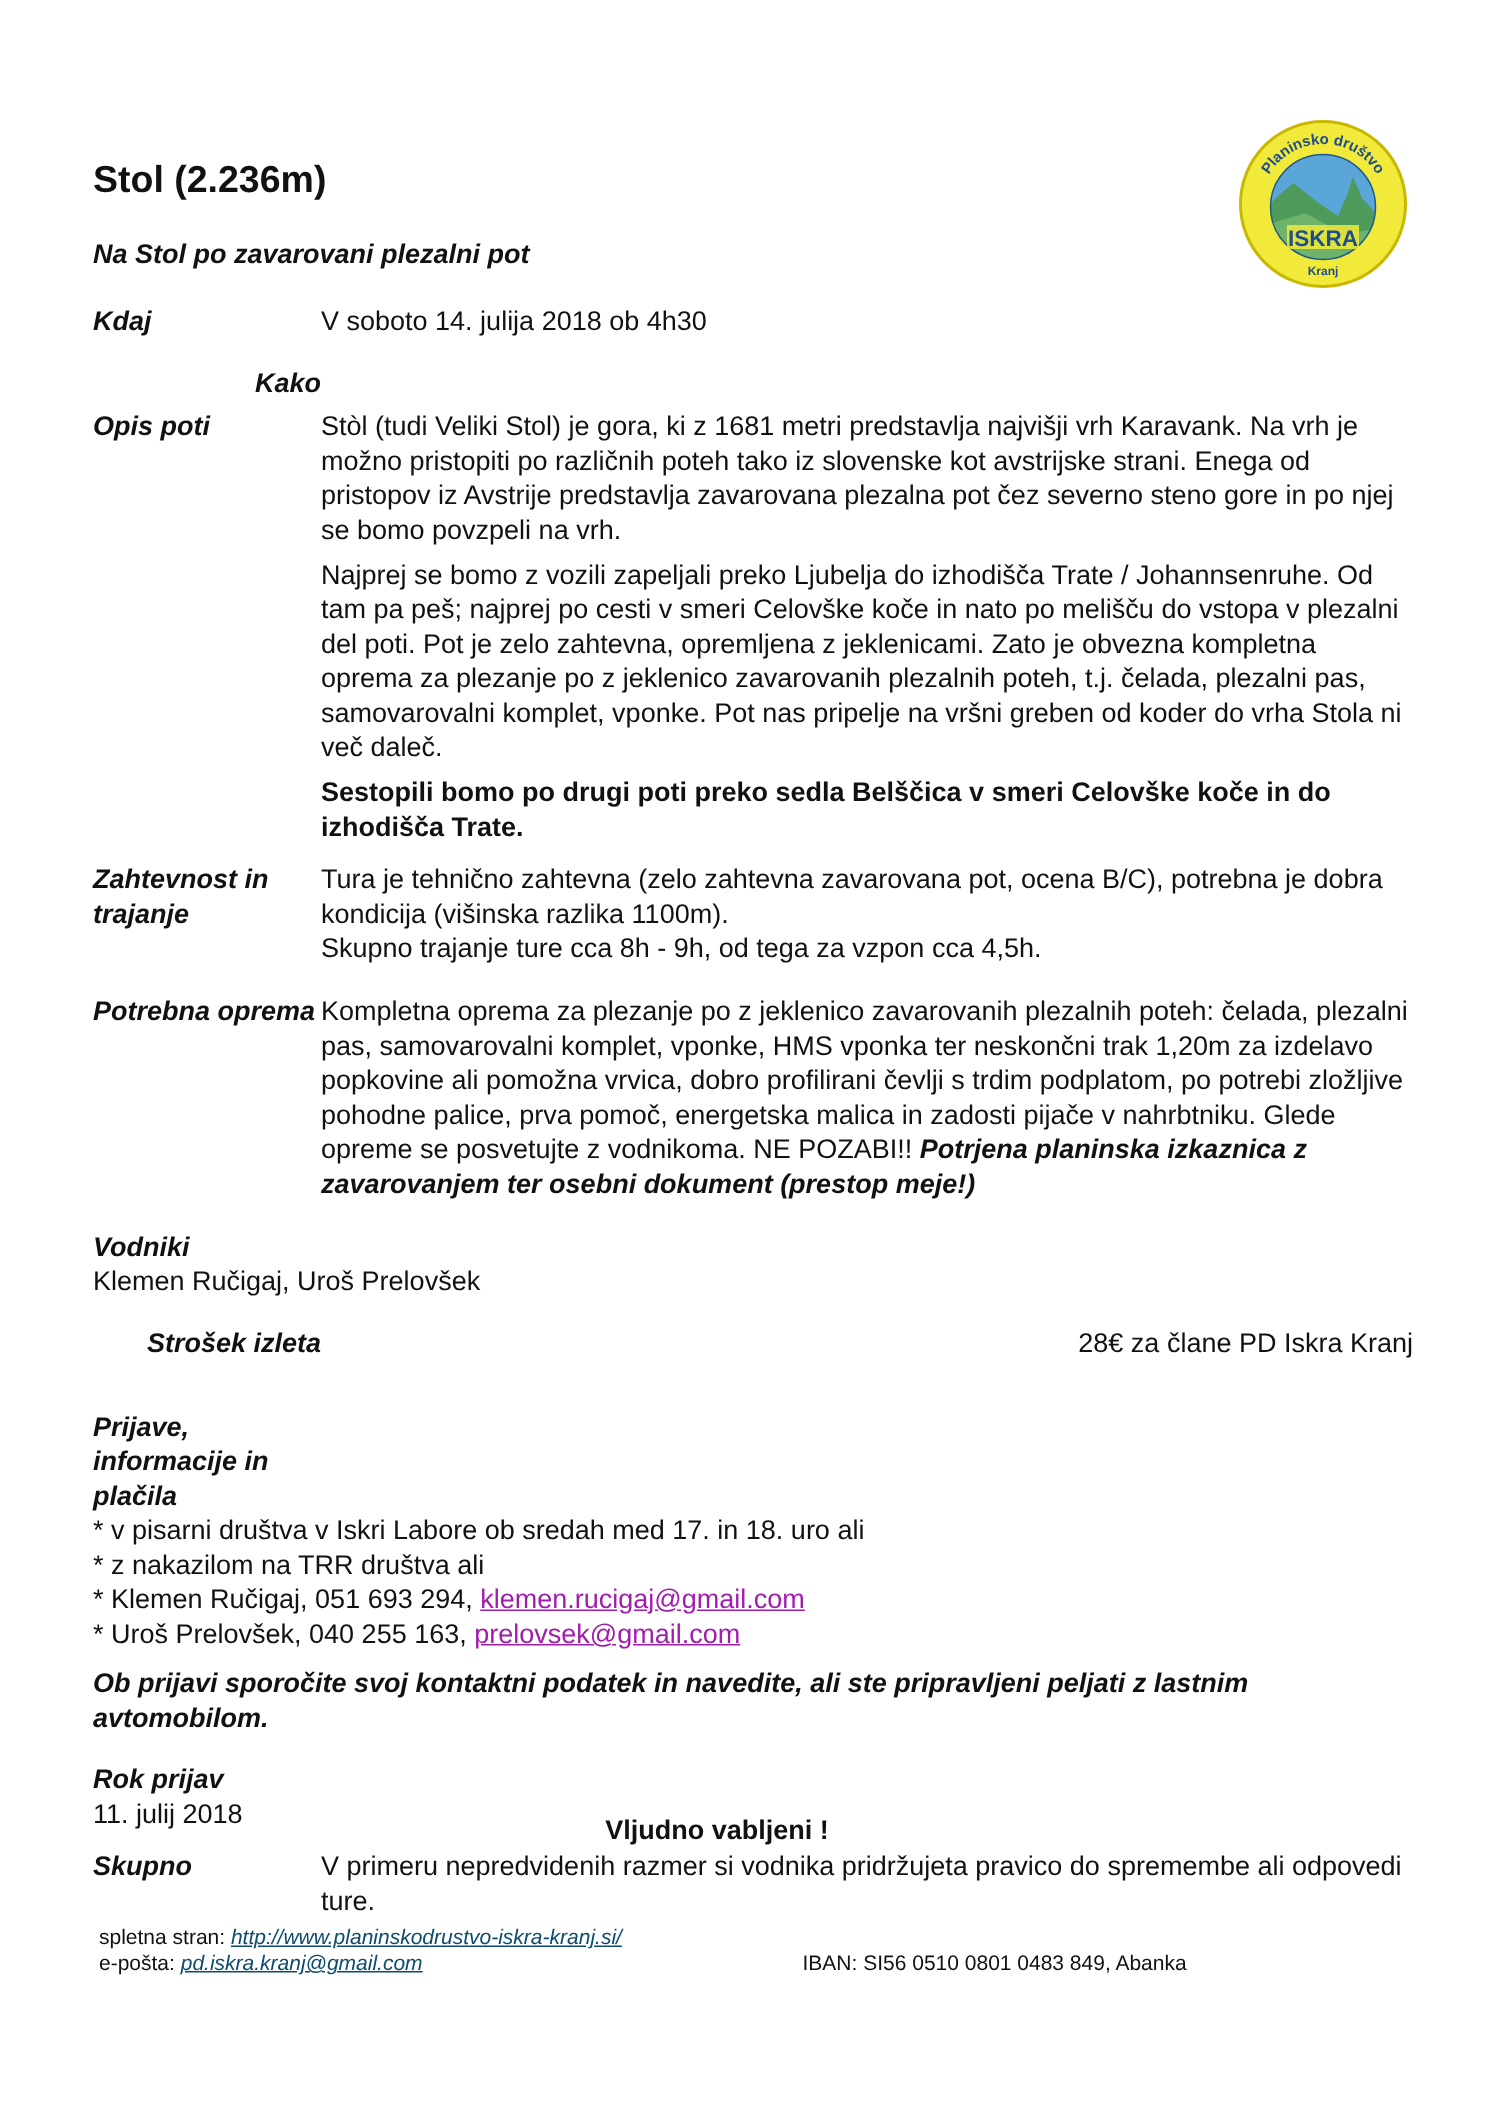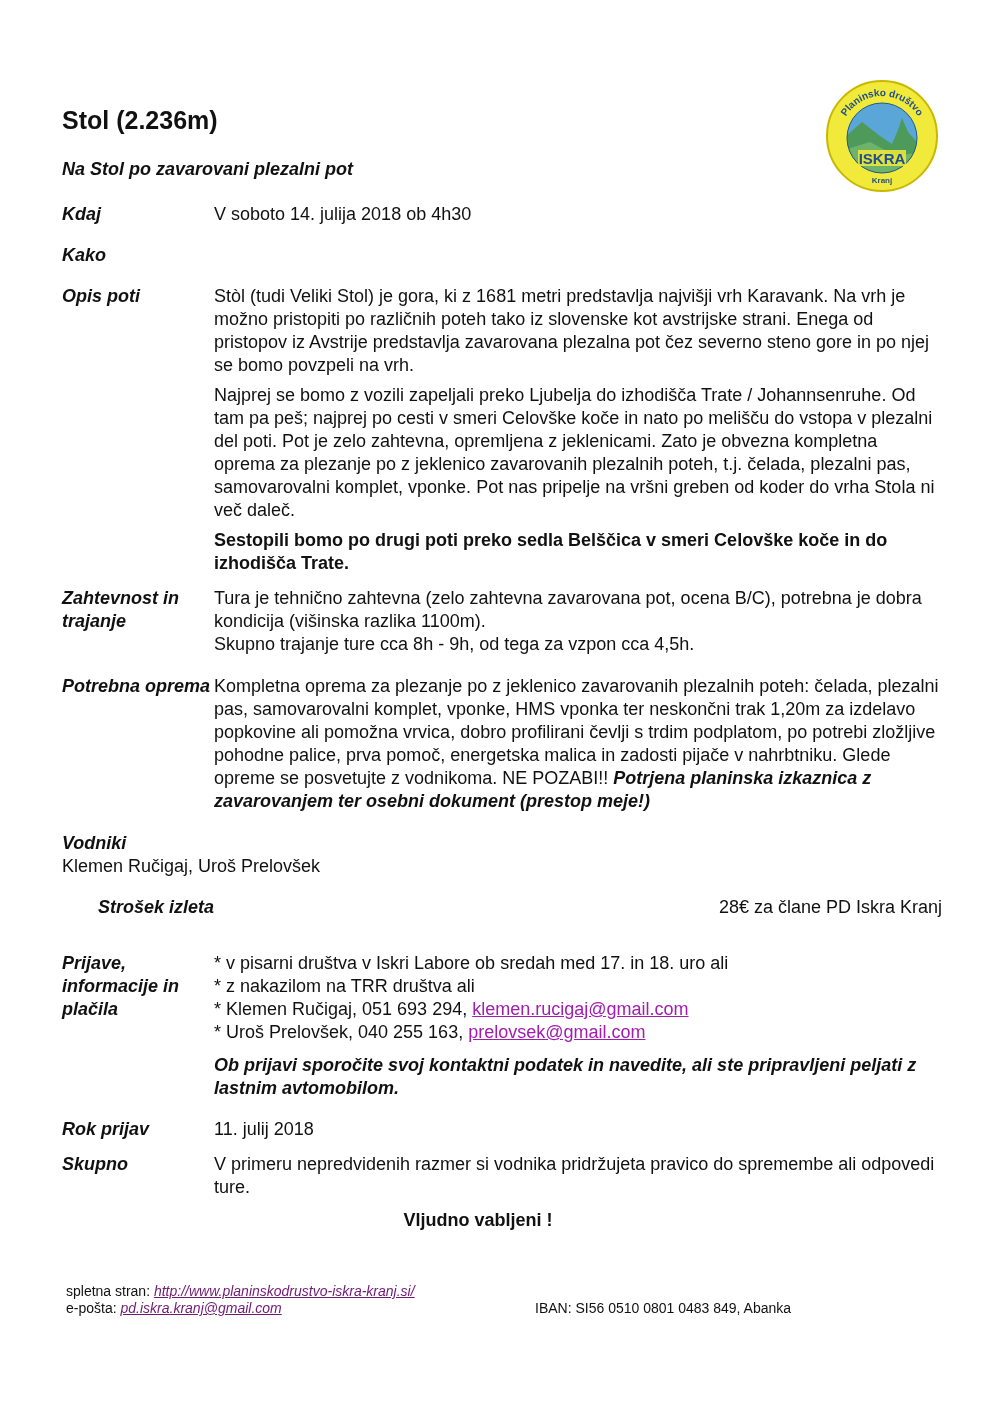--- a/index.html
+++ b/index.html
@@ -28,21 +28,21 @@
   .value p:last-child { margin-bottom: 0; font-weight: bold; }
   .bi { font-weight: bold; font-style: italic; }
   a.link { color: #a21caf; text-decoration: underline; }
   .closing {
     position: absolute; left: 0; width: 956px; top: 1210px; text-align: center;
     font-size: 18px; font-weight: bold;
   }
   .footer {
     position: absolute; left: 66px; top: 1283px; font-size: 14px; line-height: 17px; color: #111;
   }
-  .footer a { color: #701a75; font-style: italic; text-decoration: underline; margin-top: 36px; }
+  .footer a { color: #0c4a6e; font-style: italic; text-decoration: underline; margin-top: 36px; }
   .iban {
     position: absolute; left: 535px; top: 1300px; font-size: 14px; line-height: 17px;
   }
 </style>
 </head>
 <body>
 
 <h1 class="title">Stol (2.236m)</h1>
 <h2 class="subtitle">Na Stol po zavarovani plezalni pot</h2>
 
@@ -68,21 +68,21 @@
     <text x="60" y="86" text-anchor="middle" font-family="Liberation Sans, sans-serif" font-size="15" font-weight="bold" fill="#1f4f8a">ISKRA</text>
     <text x="60" y="105" text-anchor="middle" font-family="Liberation Sans, sans-serif" font-size="8" font-weight="bold" fill="#1f4f8a">Kranj</text>
   </svg>
 </div>
 
 <div class="rows">
   <div class="row" style="margin-bottom:18px;">
     <div class="label">Kdaj</div>
     <div class="value">V soboto 14. julija 2018 ob 4h30</div>
   </div>
-  <div class="row" style="margin-bottom:18px;">
+  <div class="row" style="margin-bottom:6px;text-align:right;">
     <div class="label">Kako</div>
   </div>
   <div class="row" style="margin-bottom:12px;">
     <div class="label">Opis poti</div>
     <div class="value">
       <p>Stòl (tudi Veliki Stol) je gora, ki z 1681 metri predstavlja najvišji vrh Karavank. Na vrh je možno pristopiti po različnih poteh tako iz slovenske kot avstrijske strani. Enega od pristopov iz Avstrije predstavlja zavarovana plezalna pot čez severno steno gore in po njej se bomo povzpeli na vrh.</p>
       <p>Najprej se bomo z vozili zapeljali preko Ljubelja do izhodišča Trate / Johannsenruhe. Od tam pa peš; najprej po cesti v smeri Celovške koče in nato po melišču do vstopa v plezalni del poti. Pot je zelo zahtevna, opremljena z jeklenicami. Zato je obvezna kompletna oprema za plezanje po z jeklenico zavarovanih plezalnih poteh, t.j. čelada, plezalni pas, samovarovalni komplet, vponke. Pot nas pripelje na vršni greben od koder do vrha Stola ni več daleč.</p>
       <p>Sestopili bomo po drugi poti preko sedla Belščica v smeri Celovške koče in do izhodišča Trate.</p>
     </div>
   </div>
@@ -100,35 +100,35 @@
     </div>
   </div>
   <div class="row" style="margin-bottom:18px;flex-direction:column;">
     <div class="label">Vodniki</div>
     <div class="value">Klemen Ručigaj, Uroš Prelovšek</div>
   </div>
   <div class="row" style="margin-bottom:33px;text-align:right;">
     <div class="label">Strošek izleta</div>
     <div class="value">28€ za člane PD Iskra Kranj</div>
   </div>
-  <div class="row" style="margin-bottom:18px;">
+  <div class="row" style="margin-bottom:18px;flex-direction:column;">
     <div class="label">Prijave, informacije in plačila</div>
     <div class="value">
       <div>* v pisarni društva v Iskri Labore ob sredah med 17. in 18. uro ali</div>
       <div>* z nakazilom na TRR društva ali</div>
       <div>
         <span>* Klemen Ručigaj, 051 693 294, </span><a class="link">klemen.rucigaj@gmail.com</a>
       </div>
       <div style="margin-bottom:10px;">
         <span>* Uroš Prelovšek, 040 255 163, </span><a class="link">prelovsek@gmail.com</a>
       </div>
       <div class="bi">Ob prijavi sporočite svoj kontaktni podatek in navedite, ali ste pripravljeni peljati z lastnim avtomobilom.</div>
     </div>
   </div>
-  <div class="row" style="margin-bottom:12px;">
+  <div class="row" style="margin-bottom:12px;flex-direction:column;">
     <div class="label">Rok prijav</div>
     <div class="value">11. julij 2018</div>
   </div>
   <div class="row">
     <div class="label">Skupno</div>
     <div class="value">V primeru nepredvidenih razmer si vodnika pridržujeta pravico do spremembe ali odpovedi ture.</div>
   </div>
 </div>
 
 <div class="closing">Vljudno vabljeni !</div>

